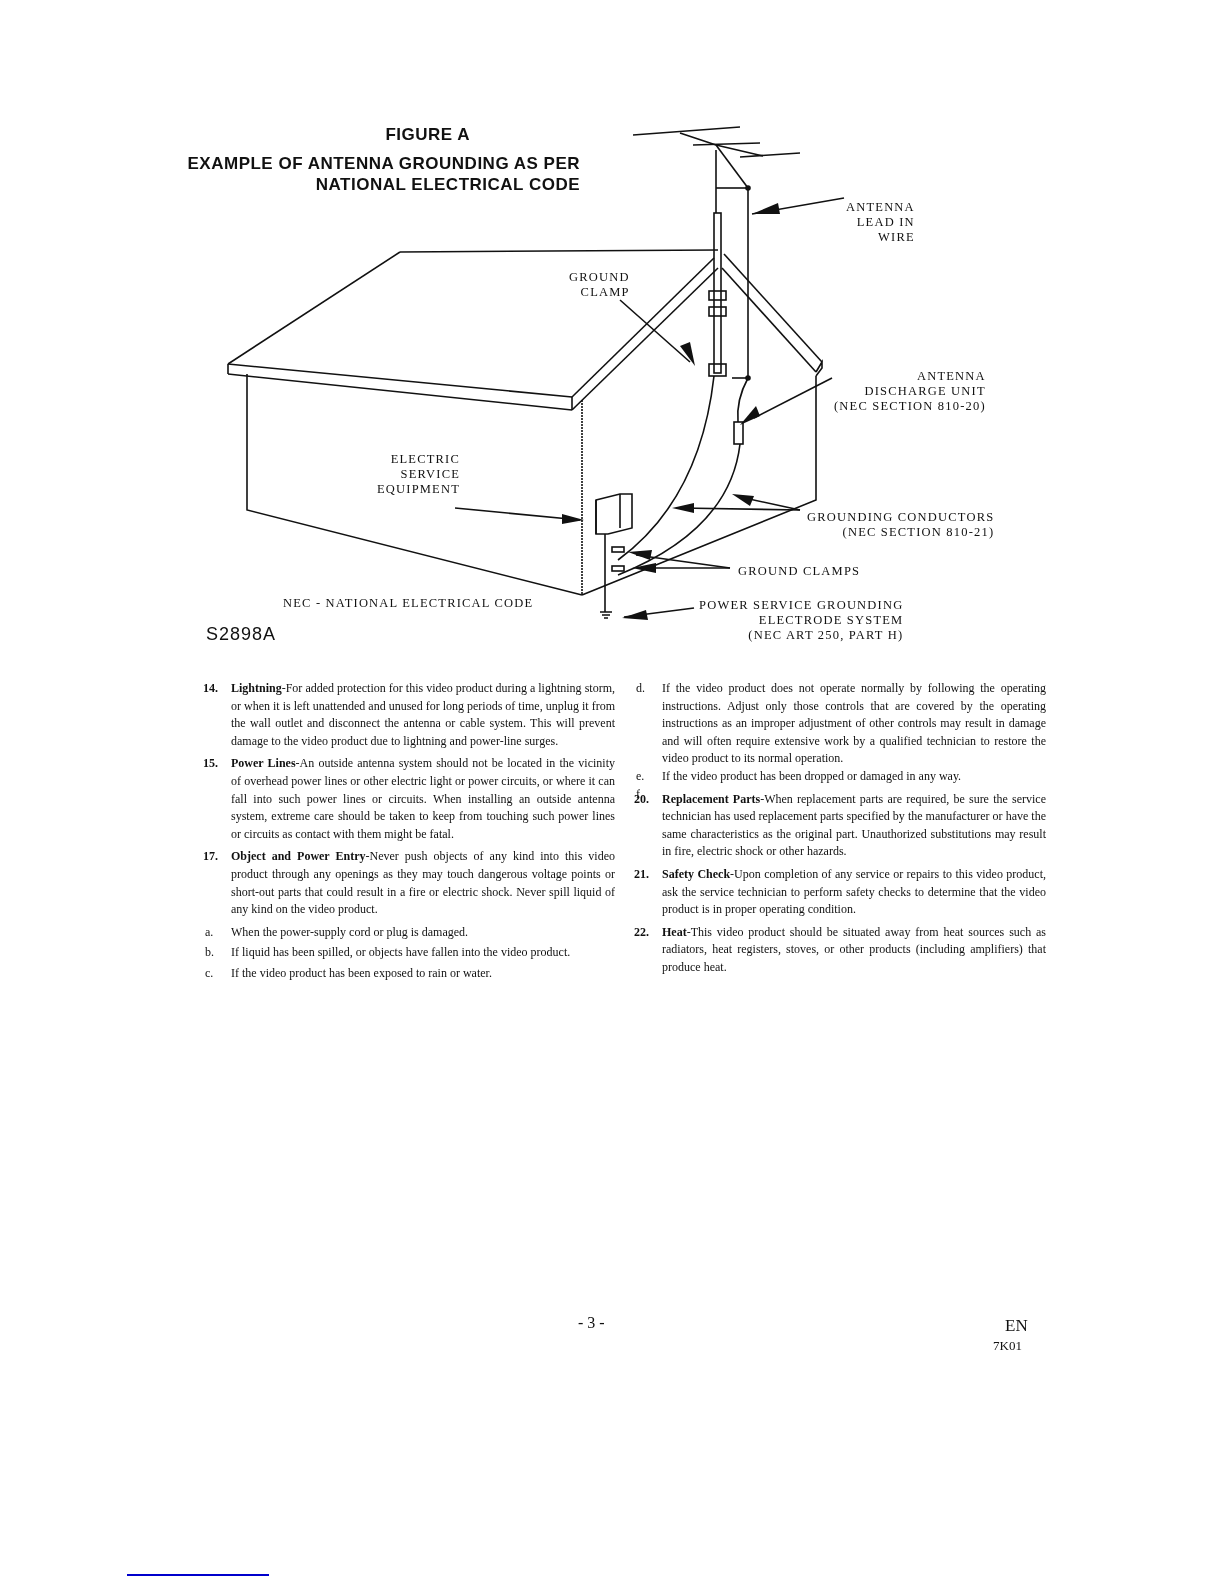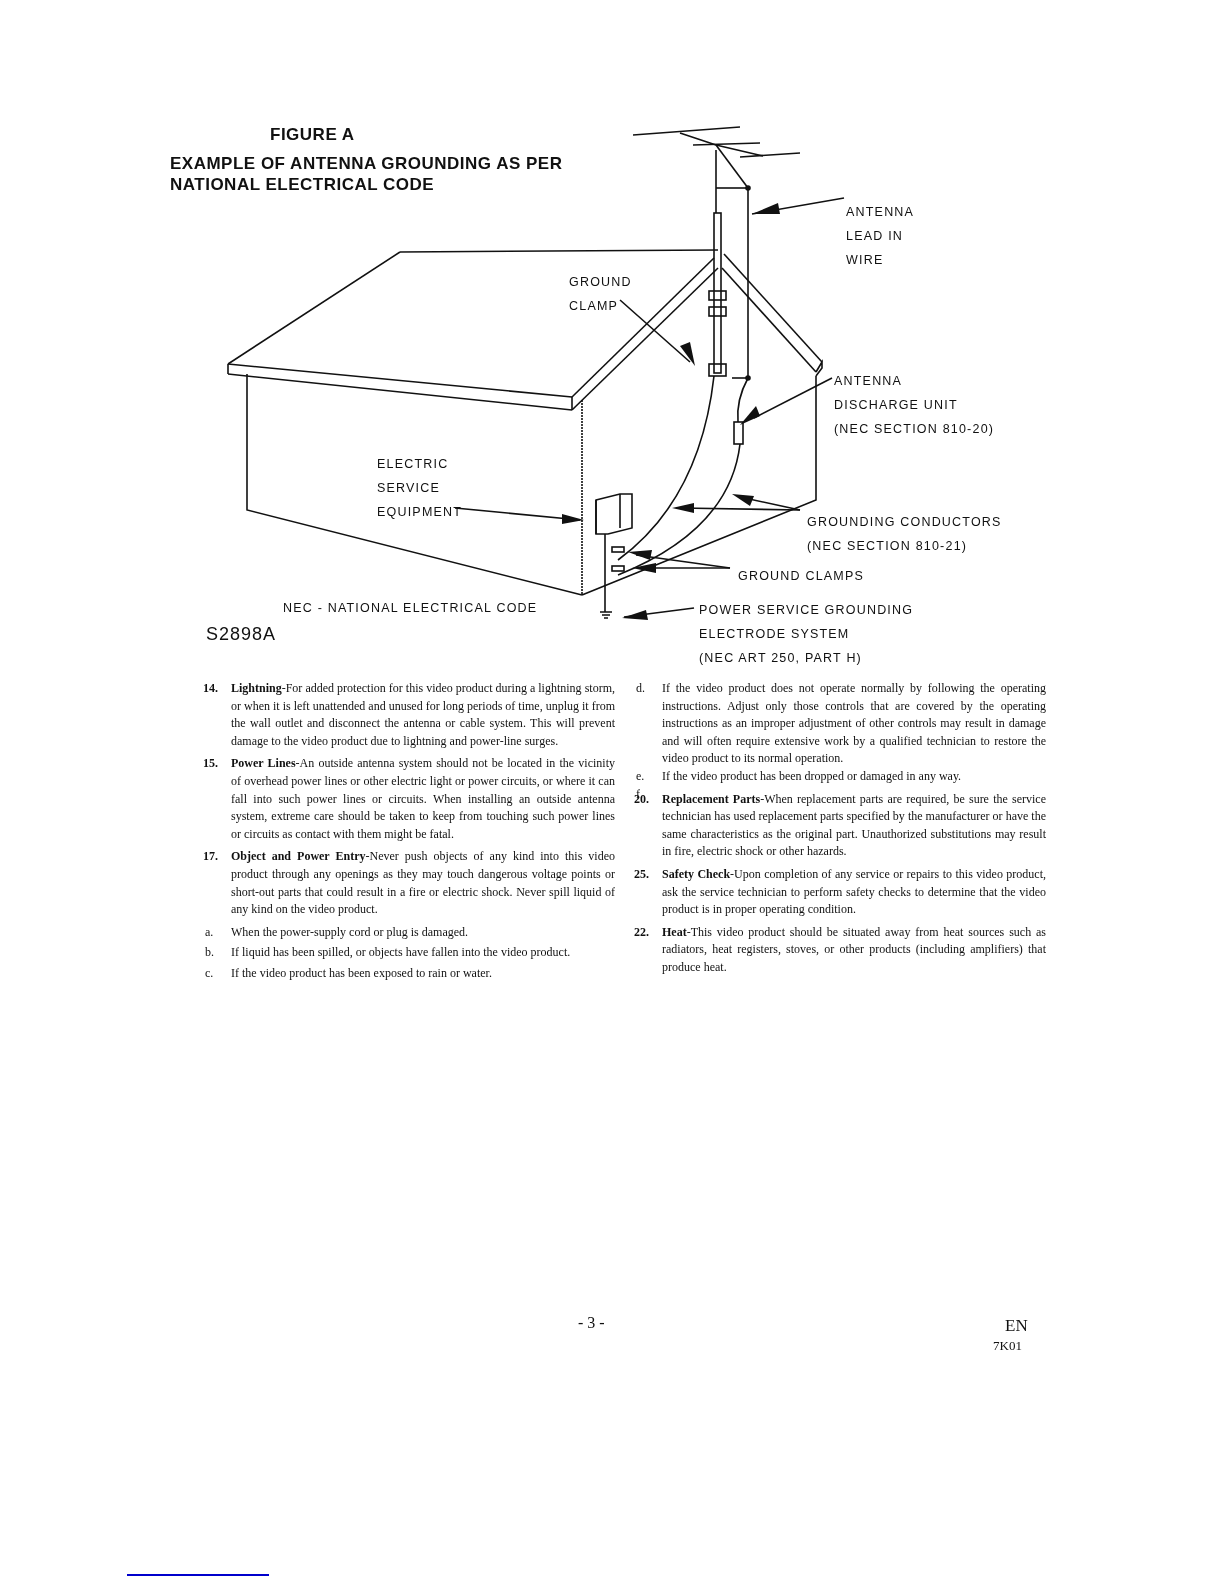--- a/index.html
+++ b/index.html
@@ -1,18 +1,18 @@
 <!DOCTYPE html>
 <html><head>
 <meta charset="utf-8">
 <style>
   html, body { margin:0; padding:0; background:#ffffff; }
   body { width:1224px; height:1584px; position:relative; overflow:hidden; font-family:"Liberation Serif", serif; color:#111; }
-  .fig-title { position:absolute; font-family:"Liberation Sans", sans-serif; font-weight:bold; font-size:17px; letter-spacing:0.5px; text-align:left; }
-  .fig-label { position:absolute; font-family:Liberation Sans, sans-serif; font-size:12.5px; letter-spacing:1.2px; line-height:24px; white-space:pre; }
+  .fig-title { position:absolute; font-family:"Liberation Sans", sans-serif; font-weight:bold; font-size:17px; letter-spacing:0.5px; text-align:right; }
+  .fig-label { position:absolute; font-family:Liberation Serif, serif; font-size:12.5px; letter-spacing:1.2px; line-height:15px; white-space:pre;text-align:right; }
   .fig-code { position:absolute; font-family:"Liberation Sans", sans-serif; font-size:18px; letter-spacing:1px; }
   svg.diagram { position:absolute; left:0; top:0; }
   .col { position:absolute; font-size:12px; line-height:17.6px; text-align:justify;margin-left:31px; }
   .item { position:relative; padding-left:28px; margin-bottom:5px; }
   .item .num { position:absolute; left:0; top:0; font-weight:bold; }
   .item b { font-weight:bold; }
   .sub { position:relative; padding-left:28px; }
   .sub .num { position:absolute; left:2px; top:0; font-weight:normal; }
   .footer { position:absolute; font-size:16px; }
   .underline-bar { position:absolute; left:127px; top:1574px; width:142px; height:2px; background:#0000cc; }
@@ -126,21 +126,21 @@
   <div class="sub" style="margin-bottom:3px;"><span class="num">a.</span><span>When the power-supply cord or plug is damaged.</span></div>
   <div class="sub" style="margin-bottom:3px;"><span class="num">b.</span><span>If liquid has been spilled, or objects have fallen into the video product.</span></div>
   <div class="sub"><span class="num">c.</span><span>If the video product has been exposed to rain or water.</span></div>
 </div>
 
 <div class="col" style="left:603px; top:680px; width:412px;">
   <div class="sub"><span class="num">d.</span><span>If the video product does not operate normally by following the operating instructions. Adjust only those controls that are covered by the operating instructions as an improper adjustment of other controls may result in damage and will often require extensive work by a qualified technician to restore the video product to its normal operation.</span></div>
   <div class="sub"><span class="num">e.</span><span>If the video product has been dropped or damaged in any way.</span></div>
   <div class="sub" style="margin-bottom:5px;"><span class="num">f.</span></div>
   <div class="item"><span class="num">20.</span><b>Replacement Parts</b><span>-When replacement parts are required, be sure the service technician has used replacement parts specified by the manufacturer or have the same characteristics as the original part. Unauthorized substitutions may result in fire, electric shock or other hazards.</span></div>
-  <div class="item"><span class="num">25.</span><b>Safety Check</b><span>-Upon completion of any service or repairs to this video product, ask the service technician to perform safety checks to determine that the video product is in proper operating condition.</span></div>
+  <div class="item"><span class="num">21.</span><b>Safety Check</b><span>-Upon completion of any service or repairs to this video product, ask the service technician to perform safety checks to determine that the video product is in proper operating condition.</span></div>
   <div class="item"><span class="num">22.</span><b>Heat</b><span>-This video product should be situated away from heat sources such as radiators, heat registers, stoves, or other products (including amplifiers) that produce heat.</span></div>
 </div>
 
 <div class="footer" style="left:578px; top:1314px;">- 3 -</div>
 <div class="footer" style="left:1005px; top:1316px; font-size:17px;">EN</div>
 <div class="footer" style="left:993px; top:1338px; font-size:13px;">7K01</div>
 
 <div class="underline-bar"></div>
 
 </body></html>

